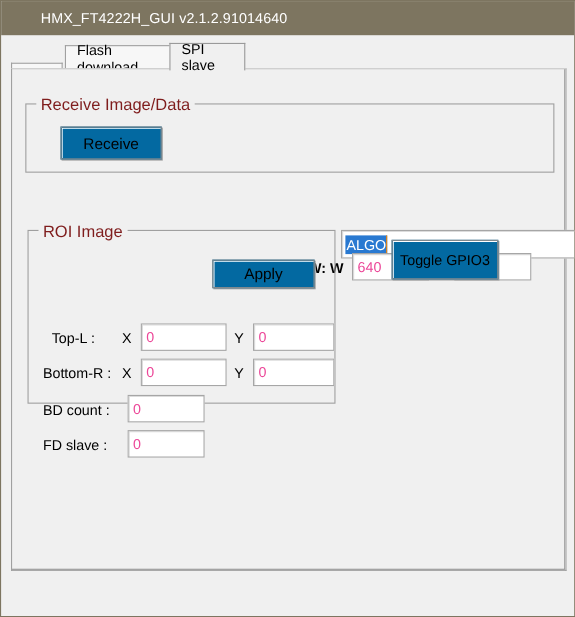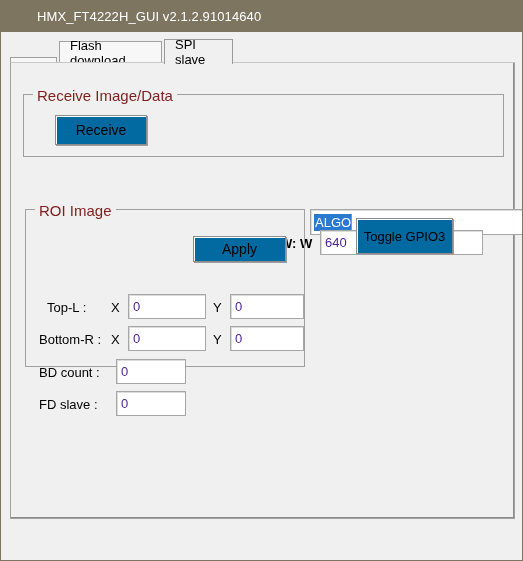--- a/index.html
+++ b/index.html
@@ -75,21 +75,21 @@
   }
   .tab.active {
     top: 0;
     height: 25px;
     background: #f0f0f0;
     border-color: #9a9a9a;
     z-index: 3;
   }
   .tab-i2c   { left: 0px;  width: 47px; margin-top: 16px; }
   .tab-flash { left: 49px; width: 103px; align-items: center; }
-  .tab-spi   { left: 154px; width: 69px; }
+  .tab-spi   { left: 144px; width: 69px; }
 
   
   .tabpage {
     position: absolute;
     left: 9px; top: 61px;
     width: 505px;
     height: 457px;
     box-sizing: border-box;
     background: #f0f0f0;
     border: 1px solid #a0a0a0;
@@ -136,21 +136,21 @@
   .btn-apply   { left: 182px; top: 173px; width: 93px; height: 26px; }
 
   
   .input {
     position: absolute;
     box-sizing: border-box;
     background: #ffffff;
     border: 1px solid #a6a6a6;
     box-shadow: inset 1px 1px 0 #dcdcdc;
     font-size: 13px;
-    color: #4c1d95;
+    color: #ec4899;
     display: flex;
     align-items: center;
     padding-left: 4px;
     overflow: hidden;
     cursor: text;
     font-family: "Liberation Sans", sans-serif;
   }
   .input-raw-w { left: 309px; top: 167px; width: 70px; height: 25px; }
   .input-raw-h { left: 402px; top: 167px; width: 70px; height: 25px; }
 

